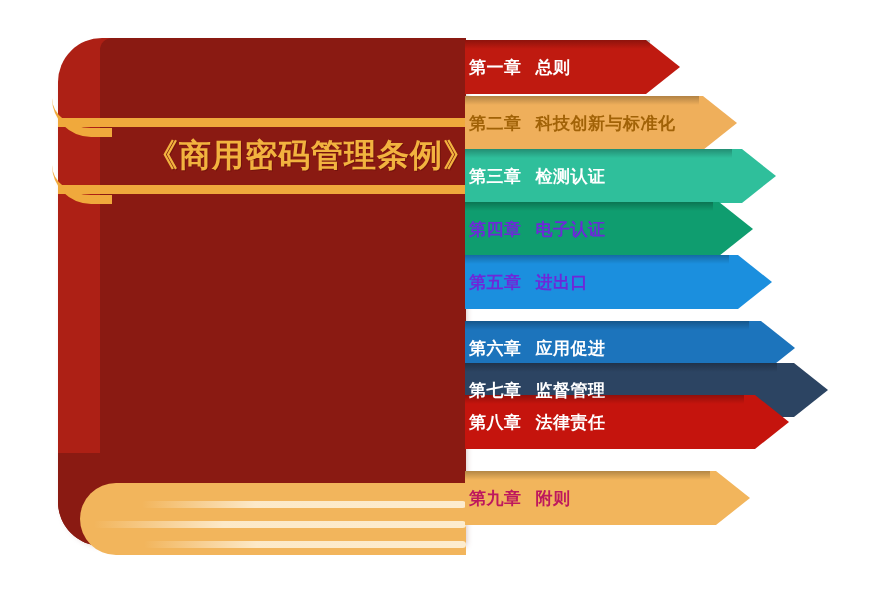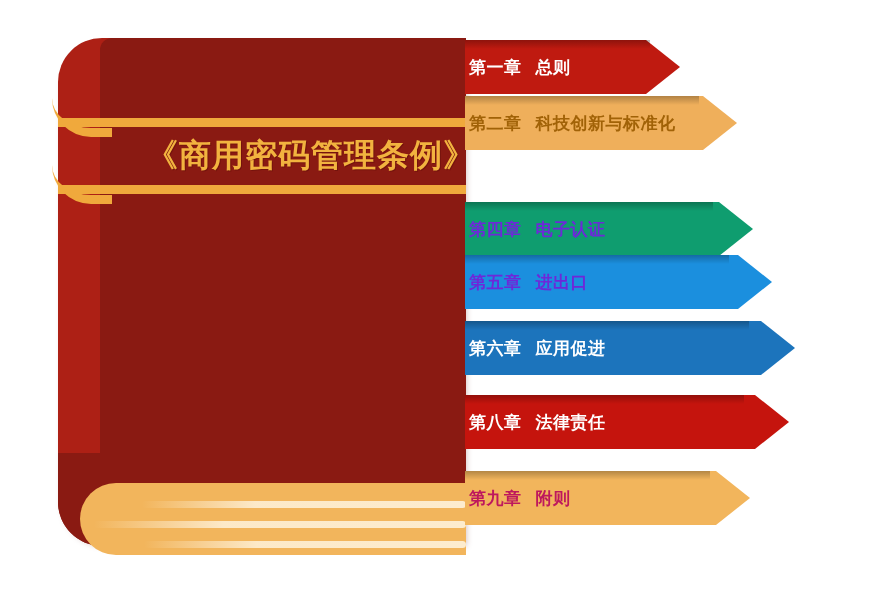--- a/index.html
+++ b/index.html
@@ -217,20 +217,27 @@
         <div class="banner-top-shade"></div>
         <div class="banner-label" style="color: rgb(255, 255, 255);"><span class="num">第一章</span><span>总则</span></div>
       </div>
       <div class="banner" style="top: 58px; width: 272px;">
         <svg class="banner-shape" viewBox="0 0 272 54" preserveAspectRatio="none">
           <polygon points="0,0 238,0 272,27 238,54 0,54" fill="#EFAF5B"></polygon>
         </svg>
         <div class="banner-top-shade"></div>
         <div class="banner-label" style="color: #a16207; font-family: Liberation Mono, monospace;"><span class="num">第二章</span><span>科技创新与标准化</span></div>
       </div>
+      <div class="banner" style="top: 111px; width: 311px;">
+        <svg class="banner-shape" viewBox="0 0 311 54" preserveAspectRatio="none">
+          <polygon points="0,0 277,0 311,27 277,54 0,54" fill="#2FBF9B"></polygon>
+        </svg>
+        <div class="banner-top-shade"></div>
+        <div class="banner-label" style="color: rgb(255, 255, 255);"><span class="num">第三章</span><span>检测认证</span></div>
+      </div>
       <div class="banner" style="top: 164px; width: 288px;">
         <svg class="banner-shape" viewBox="0 0 288 54" preserveAspectRatio="none">
           <polygon points="0,0 254,0 288,27 254,54 0,54" fill="#0F9D6F"></polygon>
         </svg>
         <div class="banner-top-shade"></div>
         <div class="banner-label" style="color: #6d28d9;"><span class="num">第四章</span><span>电子认证</span></div>
       </div>
       <div class="banner" style="top: 217px; width: 307px;">
         <svg class="banner-shape" viewBox="0 0 307 54" preserveAspectRatio="none">
           <polygon points="0,0 273,0 307,27 273,54 0,54" fill="#1B8FDE"></polygon>
@@ -238,20 +245,27 @@
         <div class="banner-top-shade"></div>
         <div class="banner-label" style="color: #6d28d9; font-family: Liberation Serif, serif;"><span class="num">第五章</span><span>进出口</span></div>
       </div>
       <div class="banner" style="top: 283px; width: 330px;">
         <svg class="banner-shape" viewBox="0 0 330 54" preserveAspectRatio="none">
           <polygon points="0,0 296,0 330,27 296,54 0,54" fill="#1C74BC"></polygon>
         </svg>
         <div class="banner-top-shade"></div>
         <div class="banner-label" style="color: rgb(255, 255, 255);"><span class="num">第六章</span><span>应用促进</span></div>
       </div>
+      <div class="banner" style="top: 325px; width: 363px;">
+        <svg class="banner-shape" viewBox="0 0 363 54" preserveAspectRatio="none">
+          <polygon points="0,0 329,0 363,27 329,54 0,54" fill="#2C4462"></polygon>
+        </svg>
+        <div class="banner-top-shade"></div>
+        <div class="banner-label" style="color: rgb(255, 255, 255);"><span class="num">第七章</span><span>监督管理</span></div>
+      </div>
       <div class="banner" style="top: 357px; width: 324px; text-align: center;">
         <svg class="banner-shape" viewBox="0 0 324 54" preserveAspectRatio="none">
           <polygon points="0,0 290,0 324,27 290,54 0,54" fill="#C5140D"></polygon>
         </svg>
         <div class="banner-top-shade"></div>
         <div class="banner-label" style="color: rgb(255, 255, 255);"><span class="num">第八章</span><span>法律责任</span></div>
       </div>
       <div class="banner" style="top: 433px; width: 285px;">
         <svg class="banner-shape" viewBox="0 0 285 54" preserveAspectRatio="none">
           <polygon points="0,0 251,0 285,27 251,54 0,54" fill="#F2B55C"></polygon>

